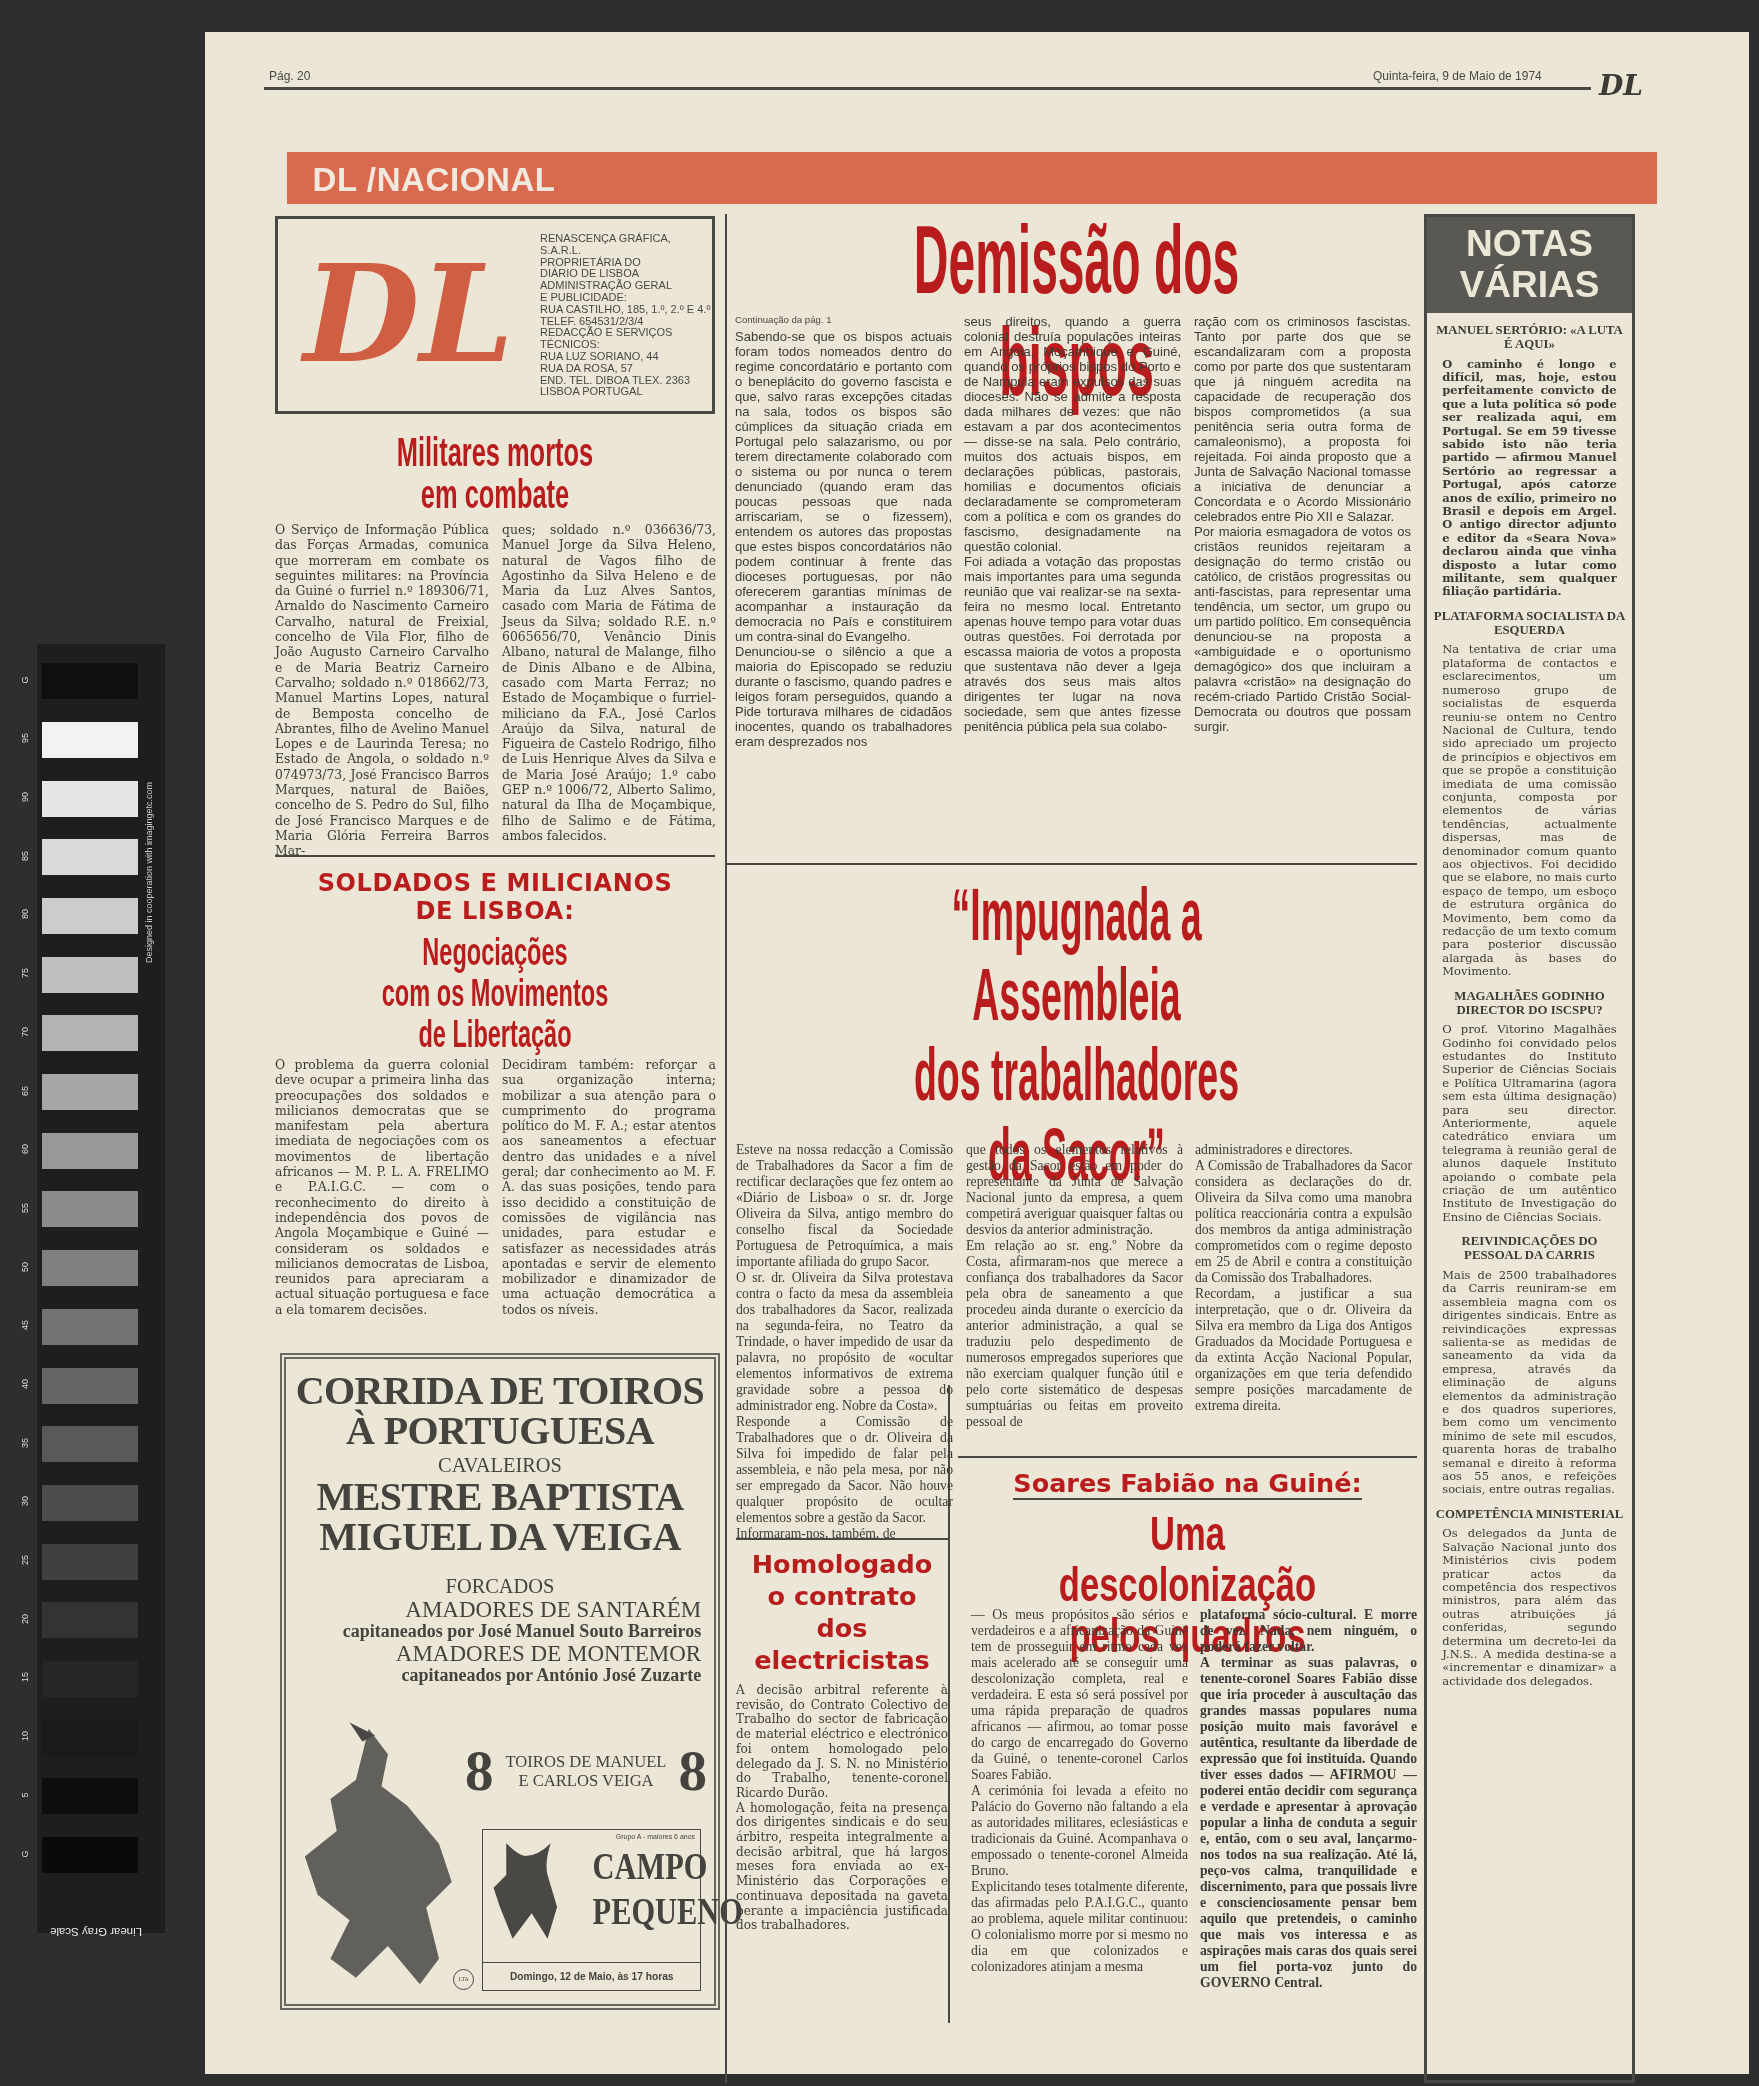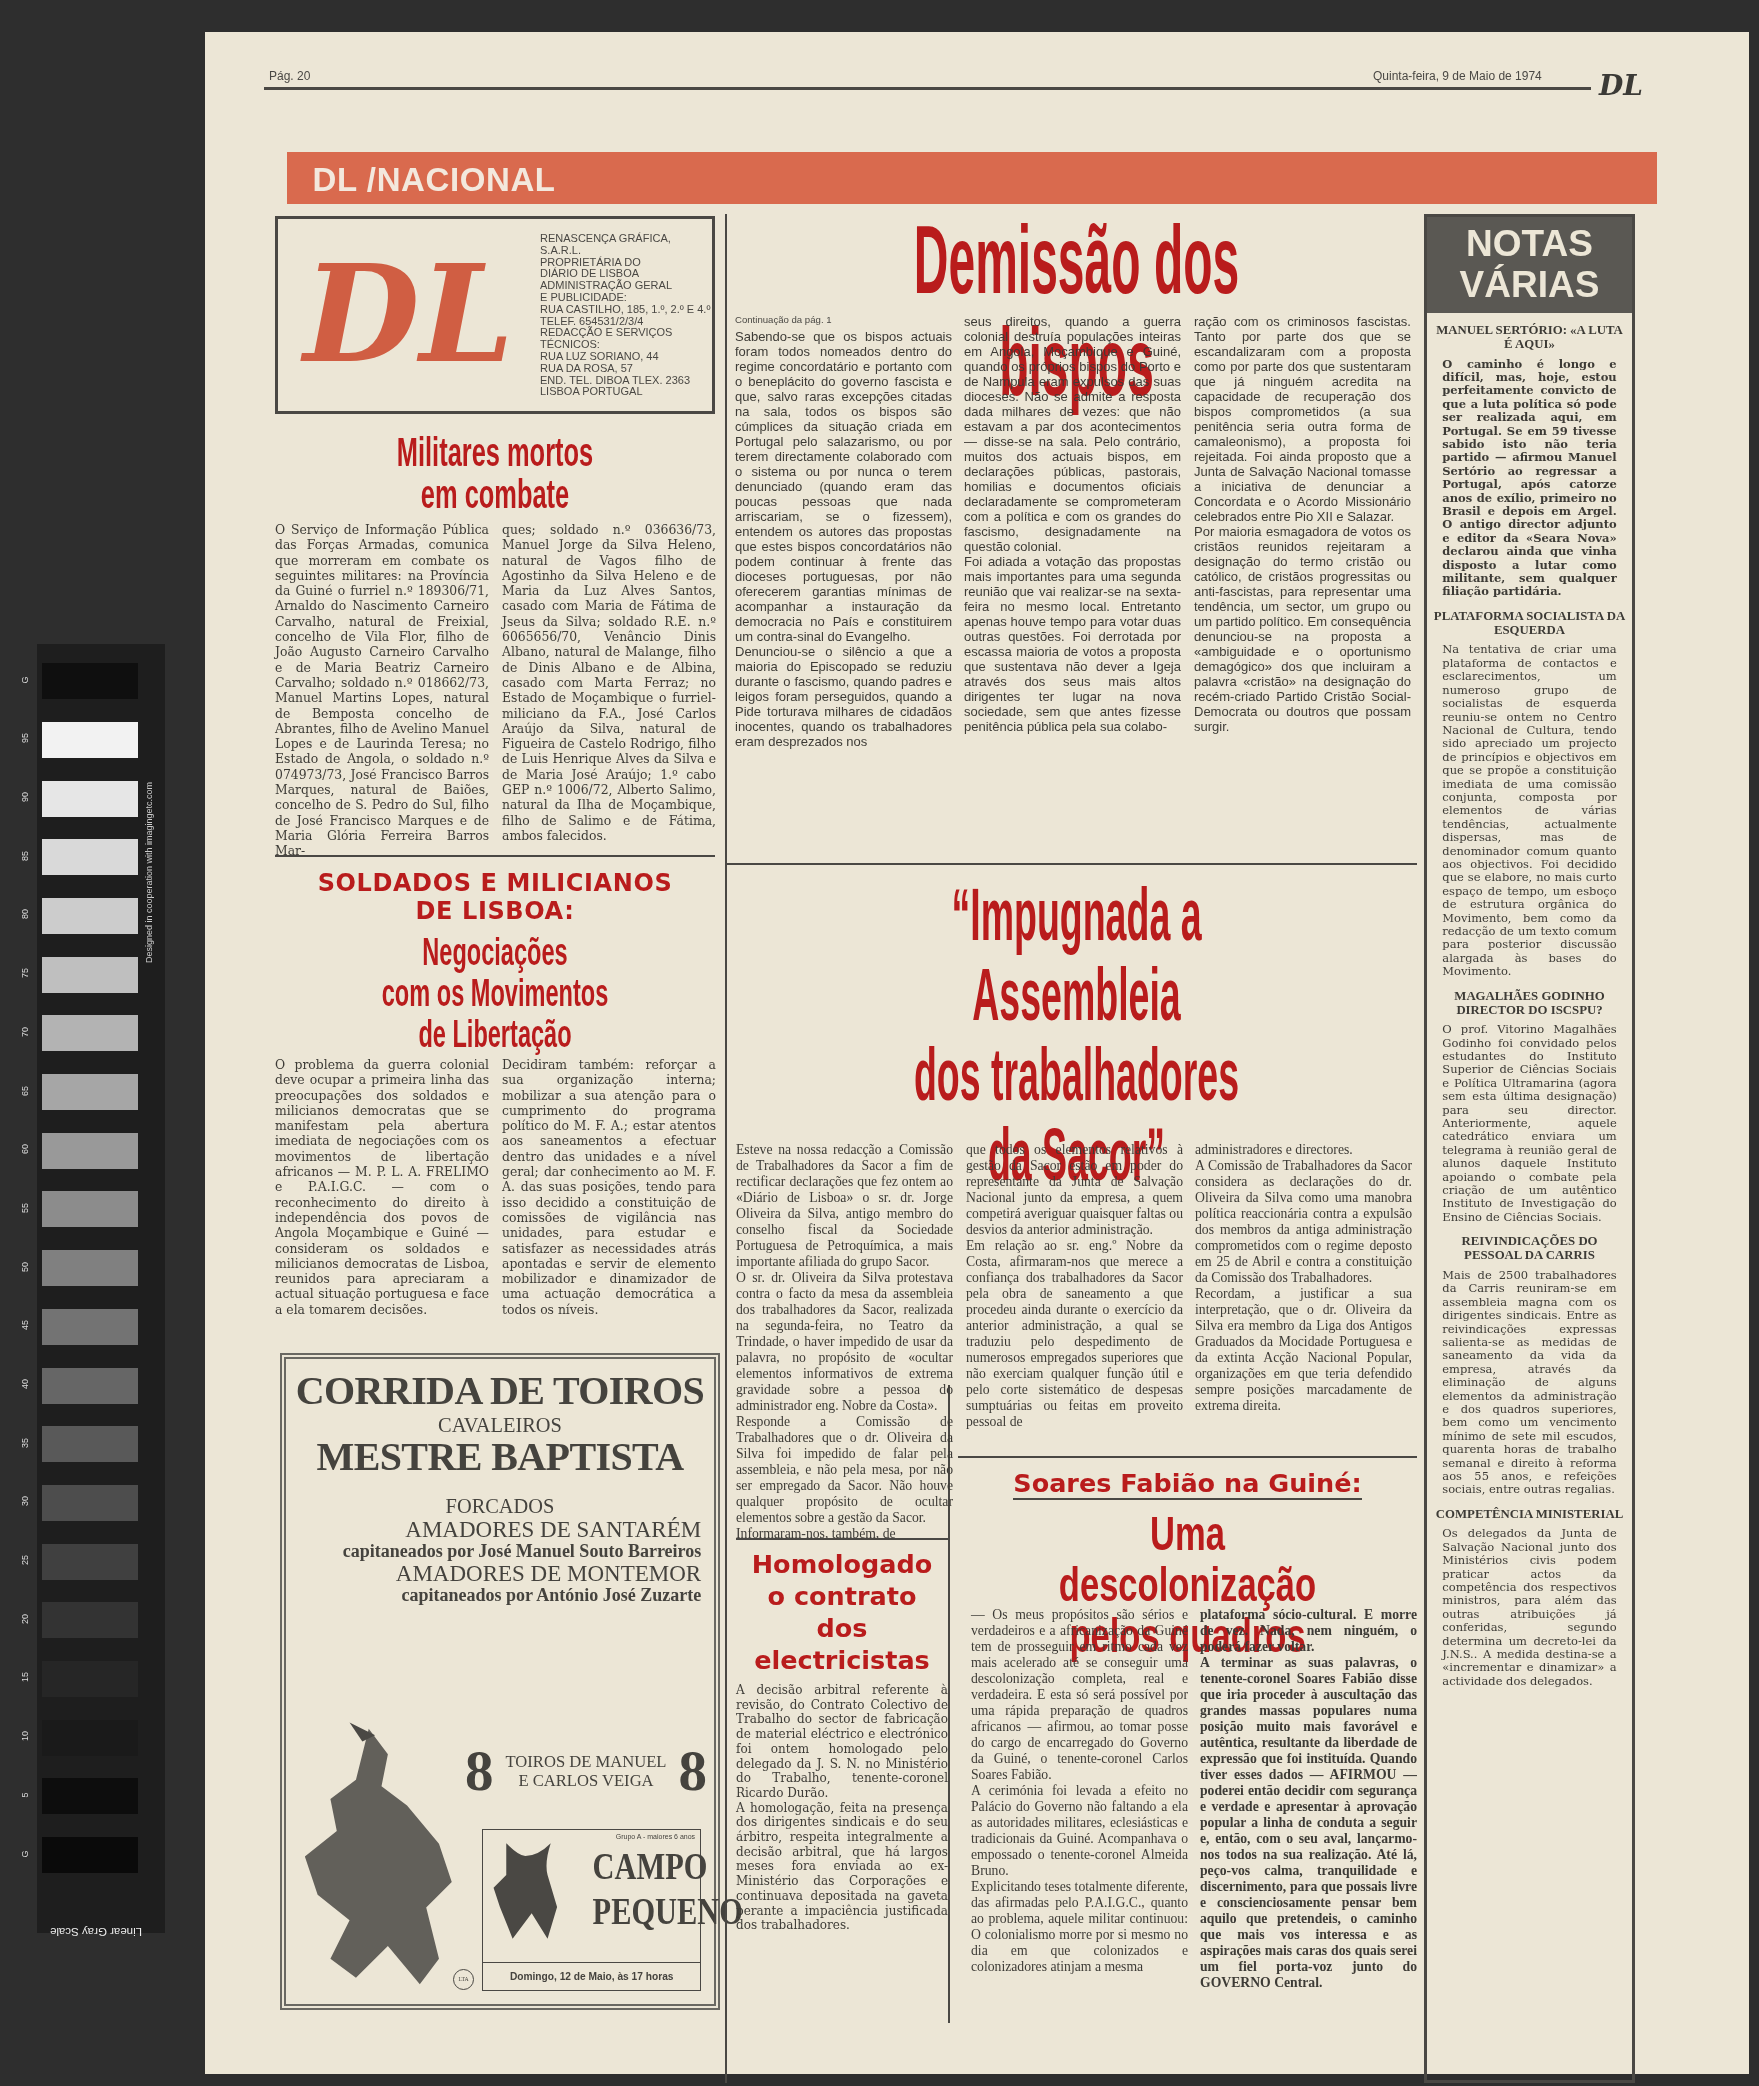--- a/index.html
+++ b/index.html
@@ -132,22 +132,24 @@
   <div class="abs hd" style="left:70px;top:900px;width:440px;font-size:38px;line-height:41px;">
     <div class="hd-cond">Negociações</div>
     <div class="hd-cond">com os Movimentos</div>
     <div class="hd-cond">de Libertação</div>
   </div>
   <div class="col body" style="left:70px;top:1025px;width:214px;">O problema da guerra colonial deve ocupar a primeira linha das preocupações dos soldados e milicianos democratas que se manifestam pela abertura imediata de negociações com os movimentos de libertação africanos — M. P. L. A. FRELIMO e P.A.I.G.C. — com o reconhecimento do direito à independência dos povos de Angola Moçambique e Guiné — consideram os soldados e milicianos democratas de Lisboa, reunidos para apreciaram a actual situação portuguesa e face a ela tomarem decisões.</div>
   <div class="col body" style="left:297px;top:1025px;width:214px;">Decidiram também: reforçar a sua organização interna; mobilizar a sua atenção para o cumprimento do programa político do M. F. A.; estar atentos aos saneamentos a efectuar dentro das unidades e a nível geral; dar conhecimento ao M. F. A. das suas posições, tendo para isso decidido a constituição de comissões de vigilância nas unidades, para estudar e satisfazer as necessidades atrás apontadas e servir de elemento mobilizador e dinamizador de uma actuação democrática a todos os níveis.</div>
 
   <div class="ad">
     <div style="margin-top:11.5px;" class="big">CORRIDA DE TOIROS</div>
+    <div class="big">À PORTUGUESA</div>
     <div class="med" style="margin-top:3.8px;">CAVALEIROS</div>
     <div class="big">MESTRE BAPTISTA</div>
+    <div class="big">MIGUEL DA VEIGA</div>
     <div class="med" style="margin-top:18px;">FORCADOS</div>
     <div style="text-align:right;padding-right:12.8px;">
       <div class="med" style="font-size:23px;">AMADORES DE SANTARÉM</div>
       <div class="cap">capitaneados por José Manuel Souto Barreiros</div>
       <div class="med" style="font-size:23px;">AMADORES DE MONTEMOR</div>
       <div class="cap">capitaneados por António José Zuzarte</div>
     </div>
     <div class="abs" style="left:179px;top:383px;width:242px;display:flex;align-items:center;justify-content:space-between;">
       <span style="font-weight:bold;font-size:57px;line-height:57px;">8</span>
       <span style="font-size:16.6px;line-height:19px;">

